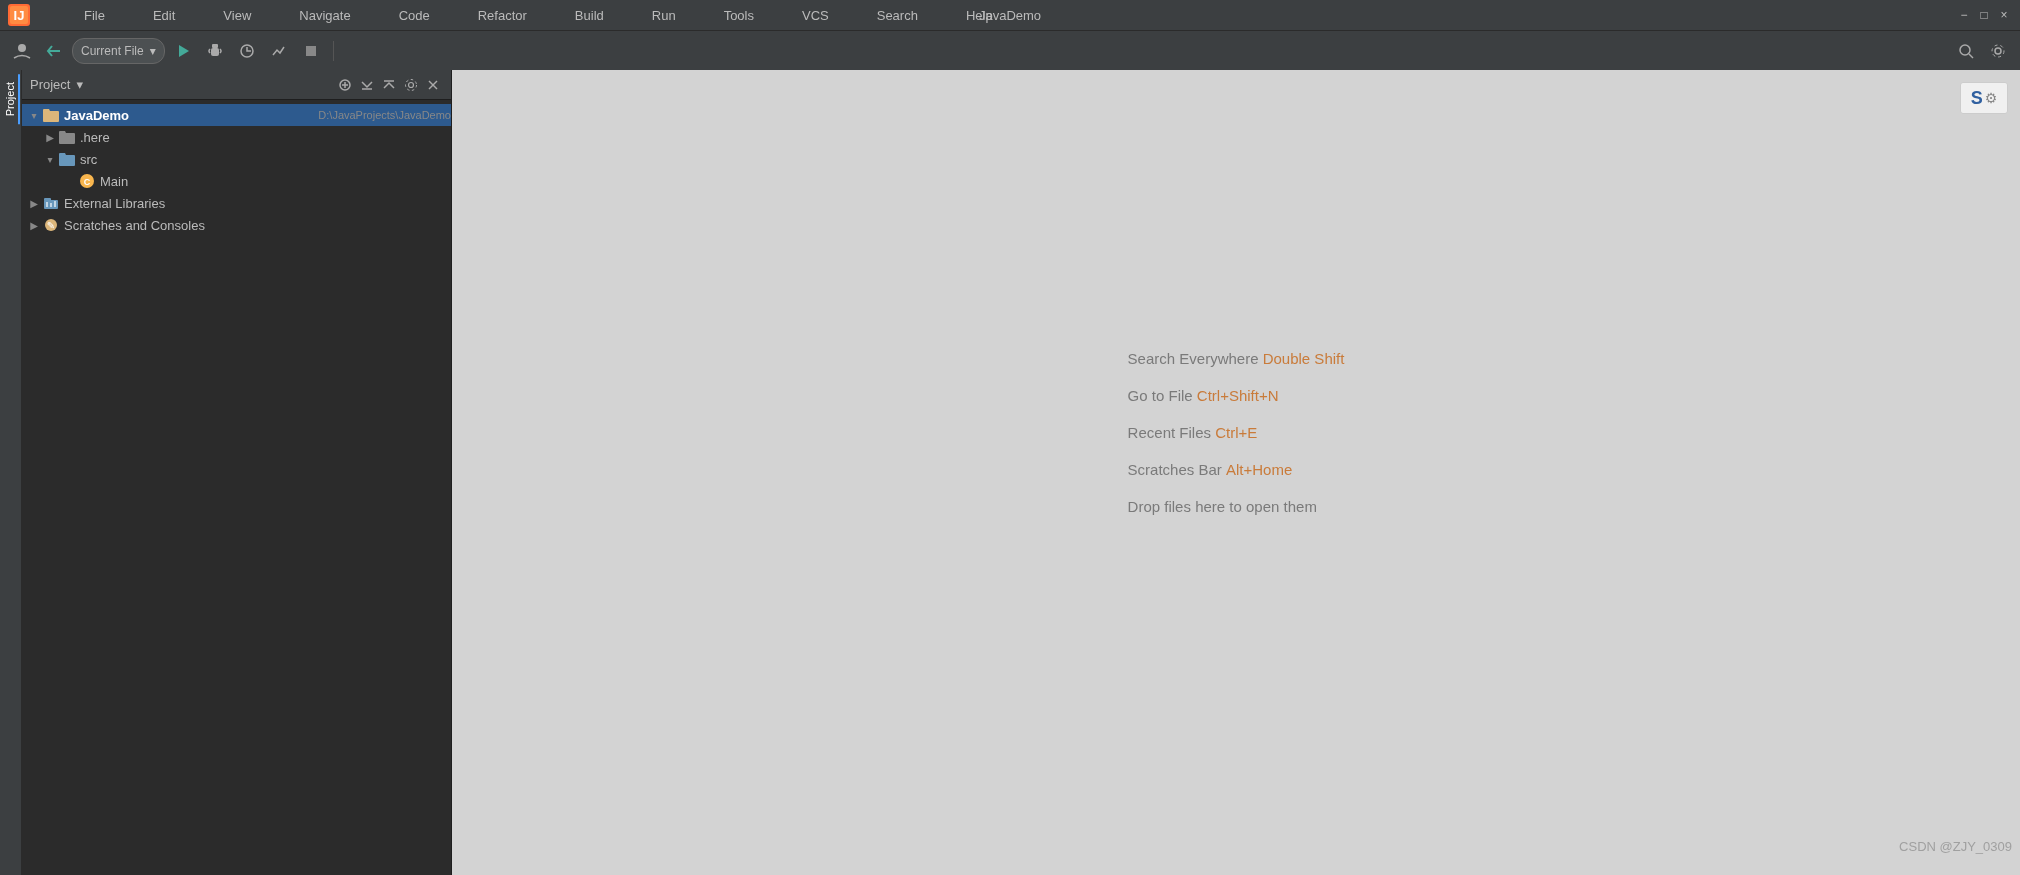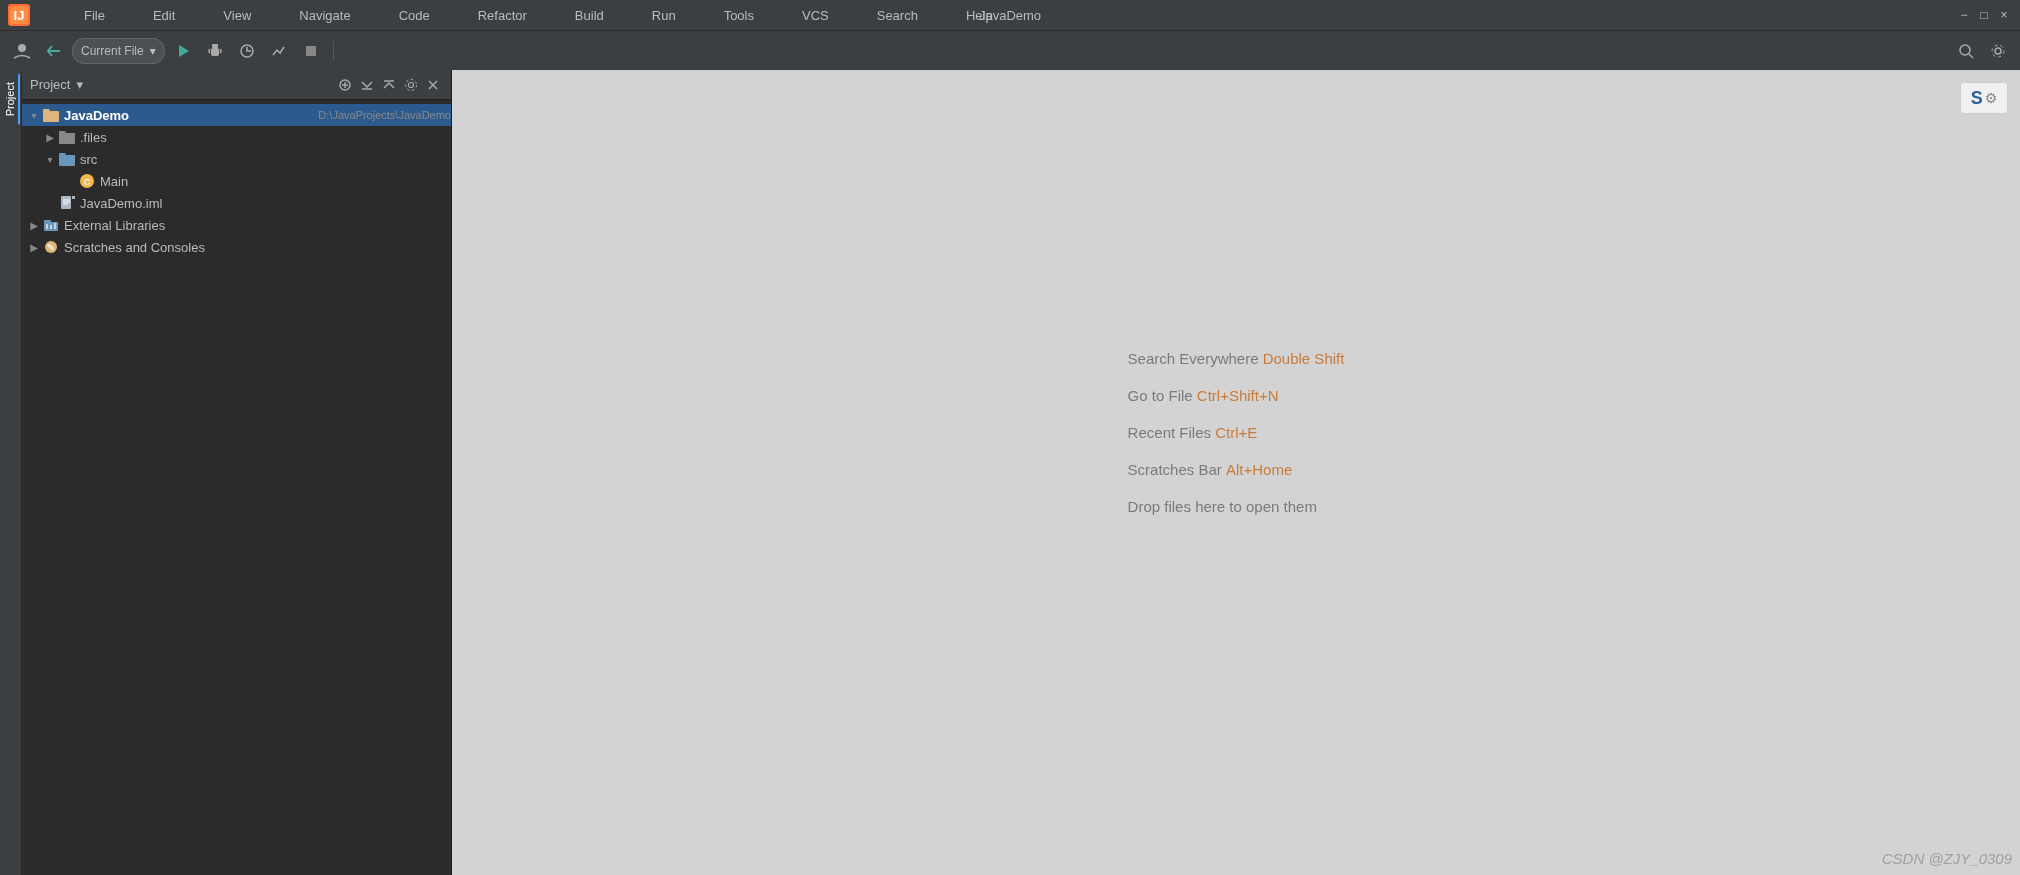--- a/index.html
+++ b/index.html
@@ -258,25 +258,24 @@
       font-size: 15px;
       color: #7a7a7a;
     }
     .hint-line .shortcut {
       color: #c97b3a;
       font-weight: 500;
     }
 
     #watermark {
       position: absolute;
-      bottom: 8px;
+      bottom: 21px;
       right: 8px;
-      font-size: 15px;
+      font-size: 13px;
       color: #a0a0a0;
-      font-style: italic;
     }
 
     
     #editor-icon {
       position: absolute;
       top: 12px;
       right: 12px;
       width: 48px;
       height: 32px;
       background: #f0f0f0;
@@ -471,21 +470,21 @@
       </div>
 
       <div class="tree-item">
         <span class="tree-indent" style="width:20px"></span>
         <span class="tree-arrow">▶</span>
         <span class="tree-icon">
           <svg width="16" height="14" viewBox="0 0 16 14">
               <path d="M0 2 Q0 1 1 1 L6 1 L7 3 L15 3 Q16 3 16 4 L16 13 Q16 14 15 14 L1 14 Q0 14 0 13 Z" fill="#888"></path>
             </svg>
         </span>
-        <span class="tree-label">.files</span>
+        <span class="tree-label">.here</span>
       </div>
 
       <div class="tree-item">
         <span class="tree-indent" style="width:20px"></span>
         <span class="tree-arrow">▾</span>
         <span class="tree-icon">
           <svg width="16" height="14" viewBox="0 0 16 14">
               <path d="M0 2 Q0 1 1 1 L6 1 L7 3 L15 3 Q16 3 16 4 L16 13 Q16 14 15 14 L1 14 Q0 14 0 13 Z" fill="#6897bb"></path>
             </svg>
         </span>
@@ -497,34 +496,20 @@
         <span class="tree-arrow" style="visibility:hidden">▶</span>
         <span class="tree-icon">
           <svg width="16" height="16" viewBox="0 0 16 16">
             <circle cx="8" cy="8" r="7" fill="#f9b64e"></circle>
             <text x="8" y="12" text-anchor="middle" font-size="9" font-weight="bold" fill="white">C</text>
           </svg>
         </span>
         <span class="tree-label">Main</span>
       </div>
 
-      <div class="tree-item">
-        <span class="tree-indent" style="width:20px"></span>
-        <span class="tree-arrow" style="visibility:hidden">▶</span>
-        <span class="tree-icon">
-          <svg width="16" height="16" viewBox="0 0 16 16">
-            <rect x="2" y="1" width="10" height="13" rx="1" fill="#a9b7c6"></rect>
-            <rect x="13" y="1" width="3" height="3" fill="#a9b7c6"></rect>
-            <line x1="4" y1="5" x2="11" y2="5" stroke="white" stroke-width="1"></line>
-            <line x1="4" y1="7" x2="11" y2="7" stroke="white" stroke-width="1"></line>
-            <line x1="4" y1="9" x2="9" y2="9" stroke="white" stroke-width="1"></line>
-          </svg>
-        </span>
-        <span class="tree-label">JavaDemo.iml</span>
-      </div>
 
       <div class="tree-item">
         <span class="tree-indent" style="width:4px"></span>
         <span class="tree-arrow">▶</span>
         <span class="tree-icon">
           <svg width="16" height="14" viewBox="0 0 16 14">
             <rect x="1" y="4" width="14" height="9" rx="1" fill="#6897bb"></rect>
             <rect x="1" y="2" width="7" height="3" rx="1" fill="#6897bb"></rect>
 
             <rect x="3" y="6" width="2" height="5" fill="#fff" opacity="0.6"></rect>

